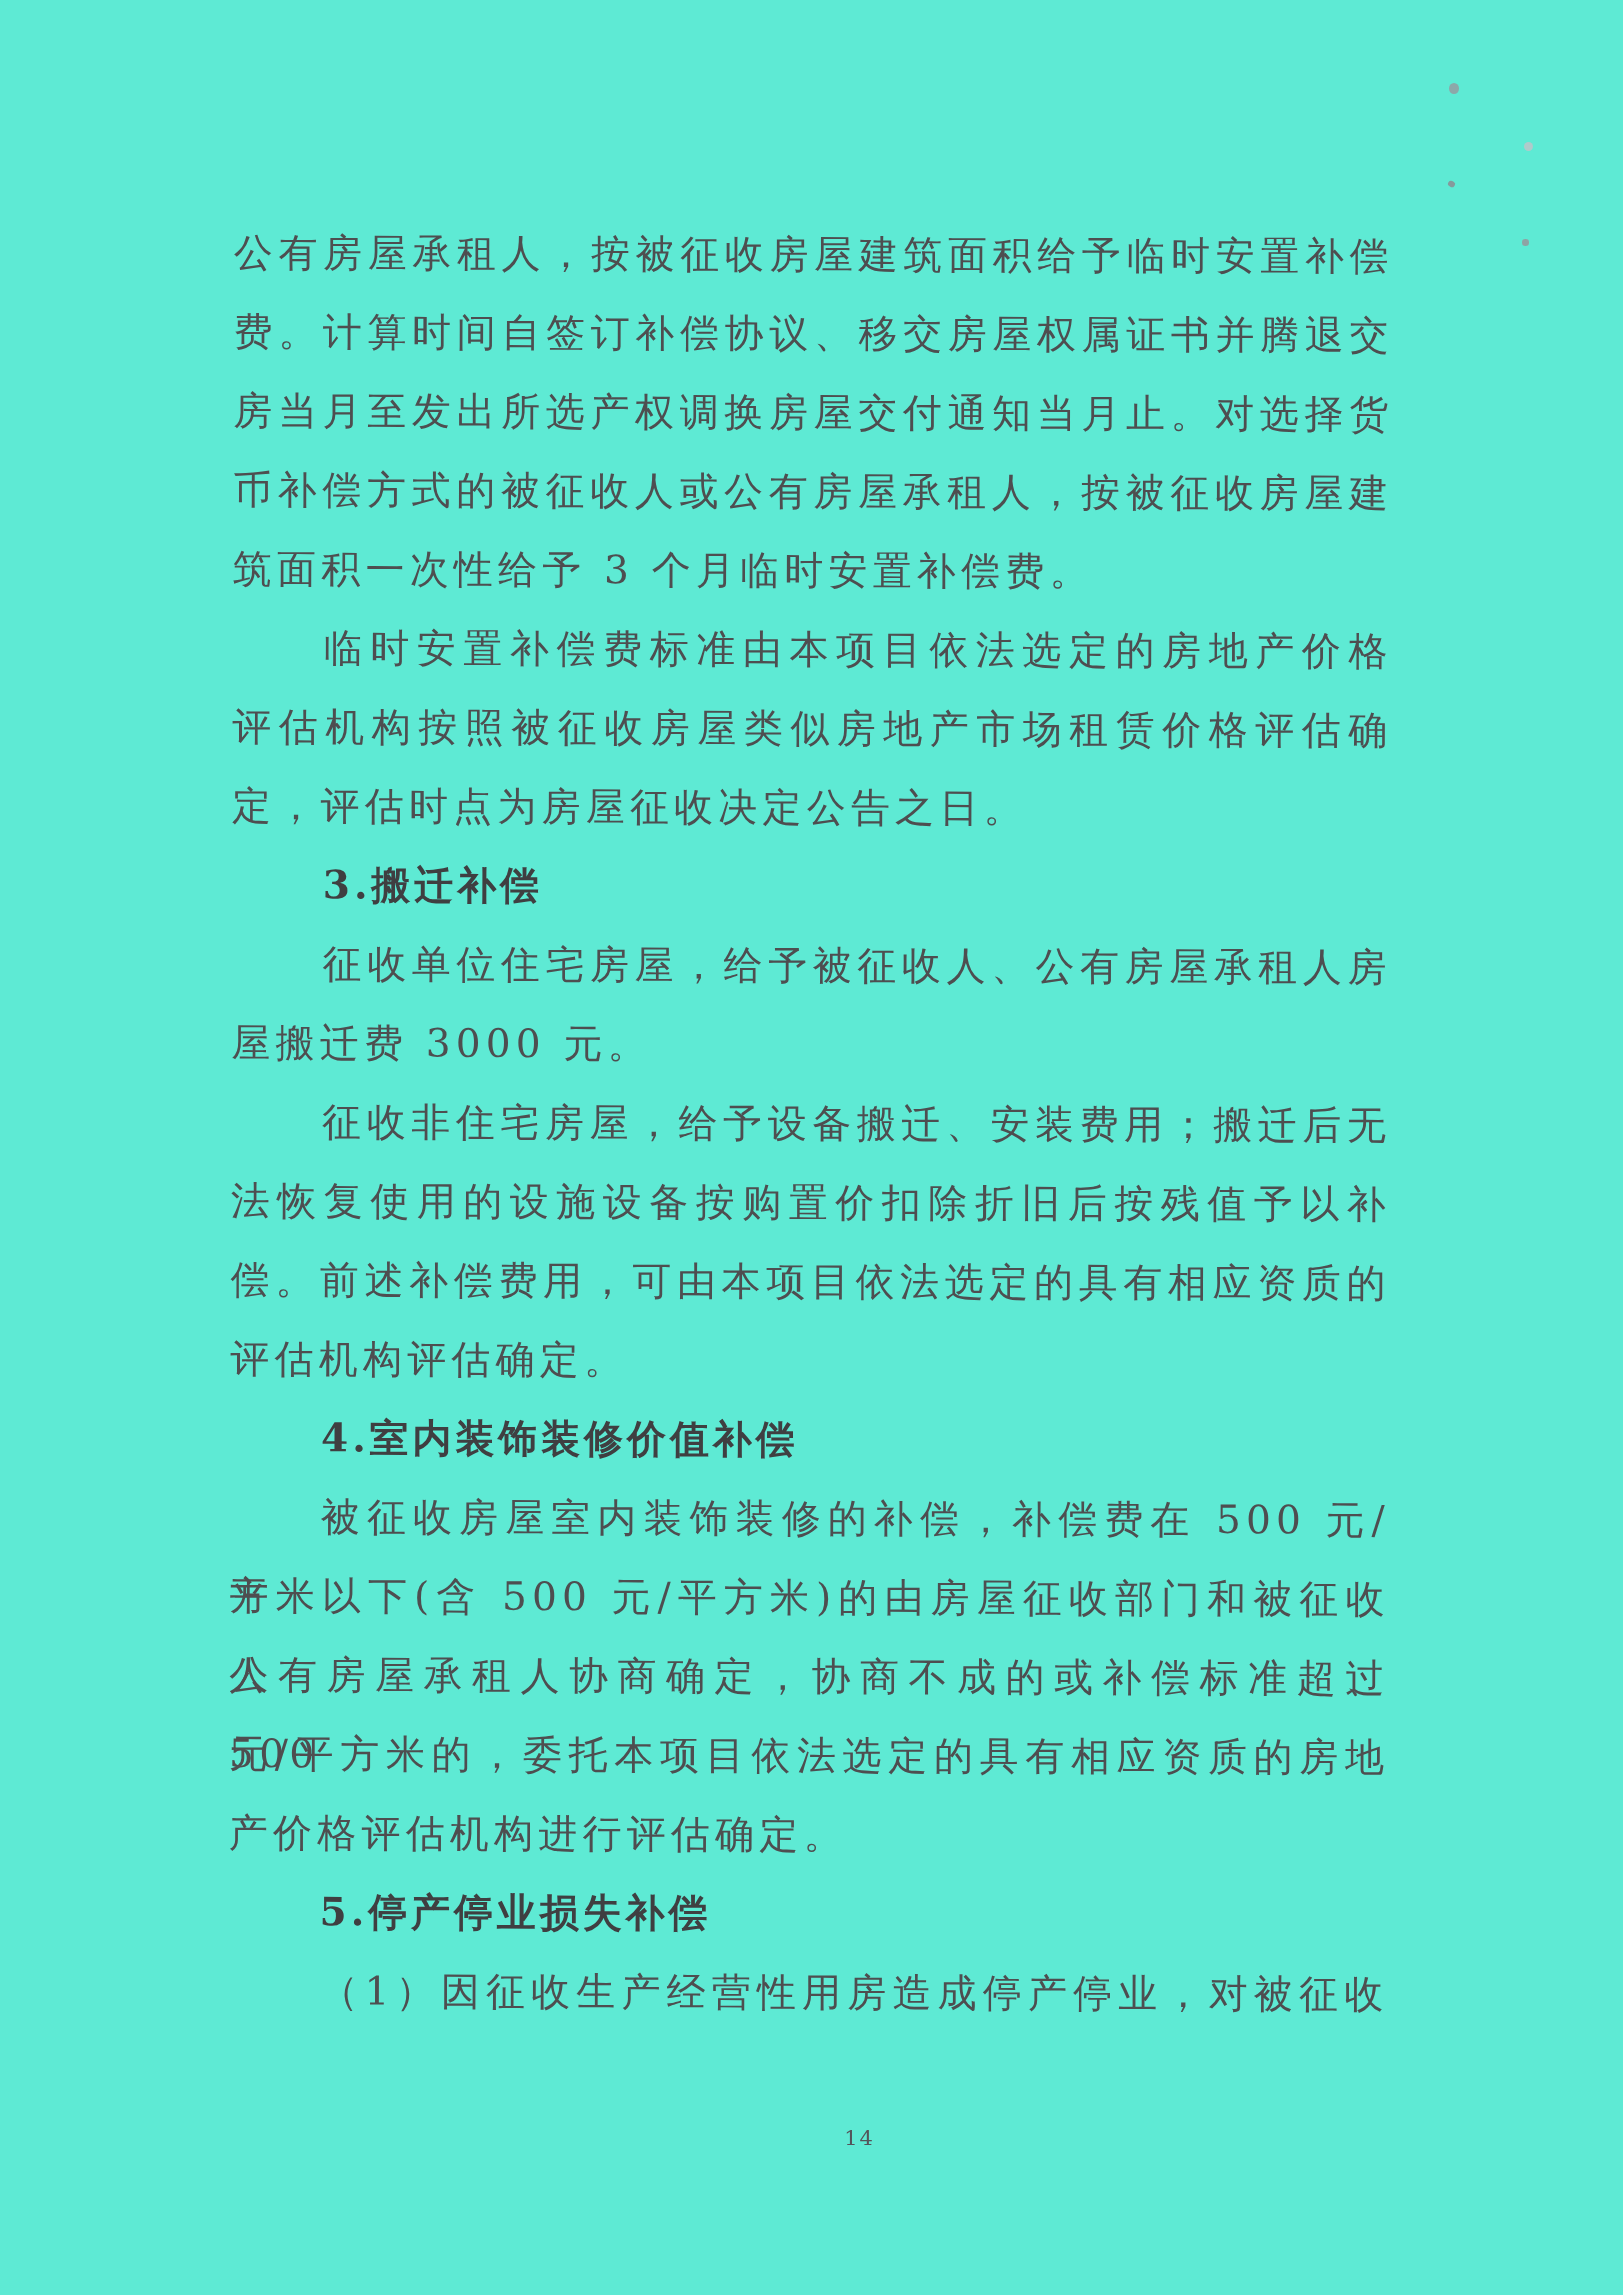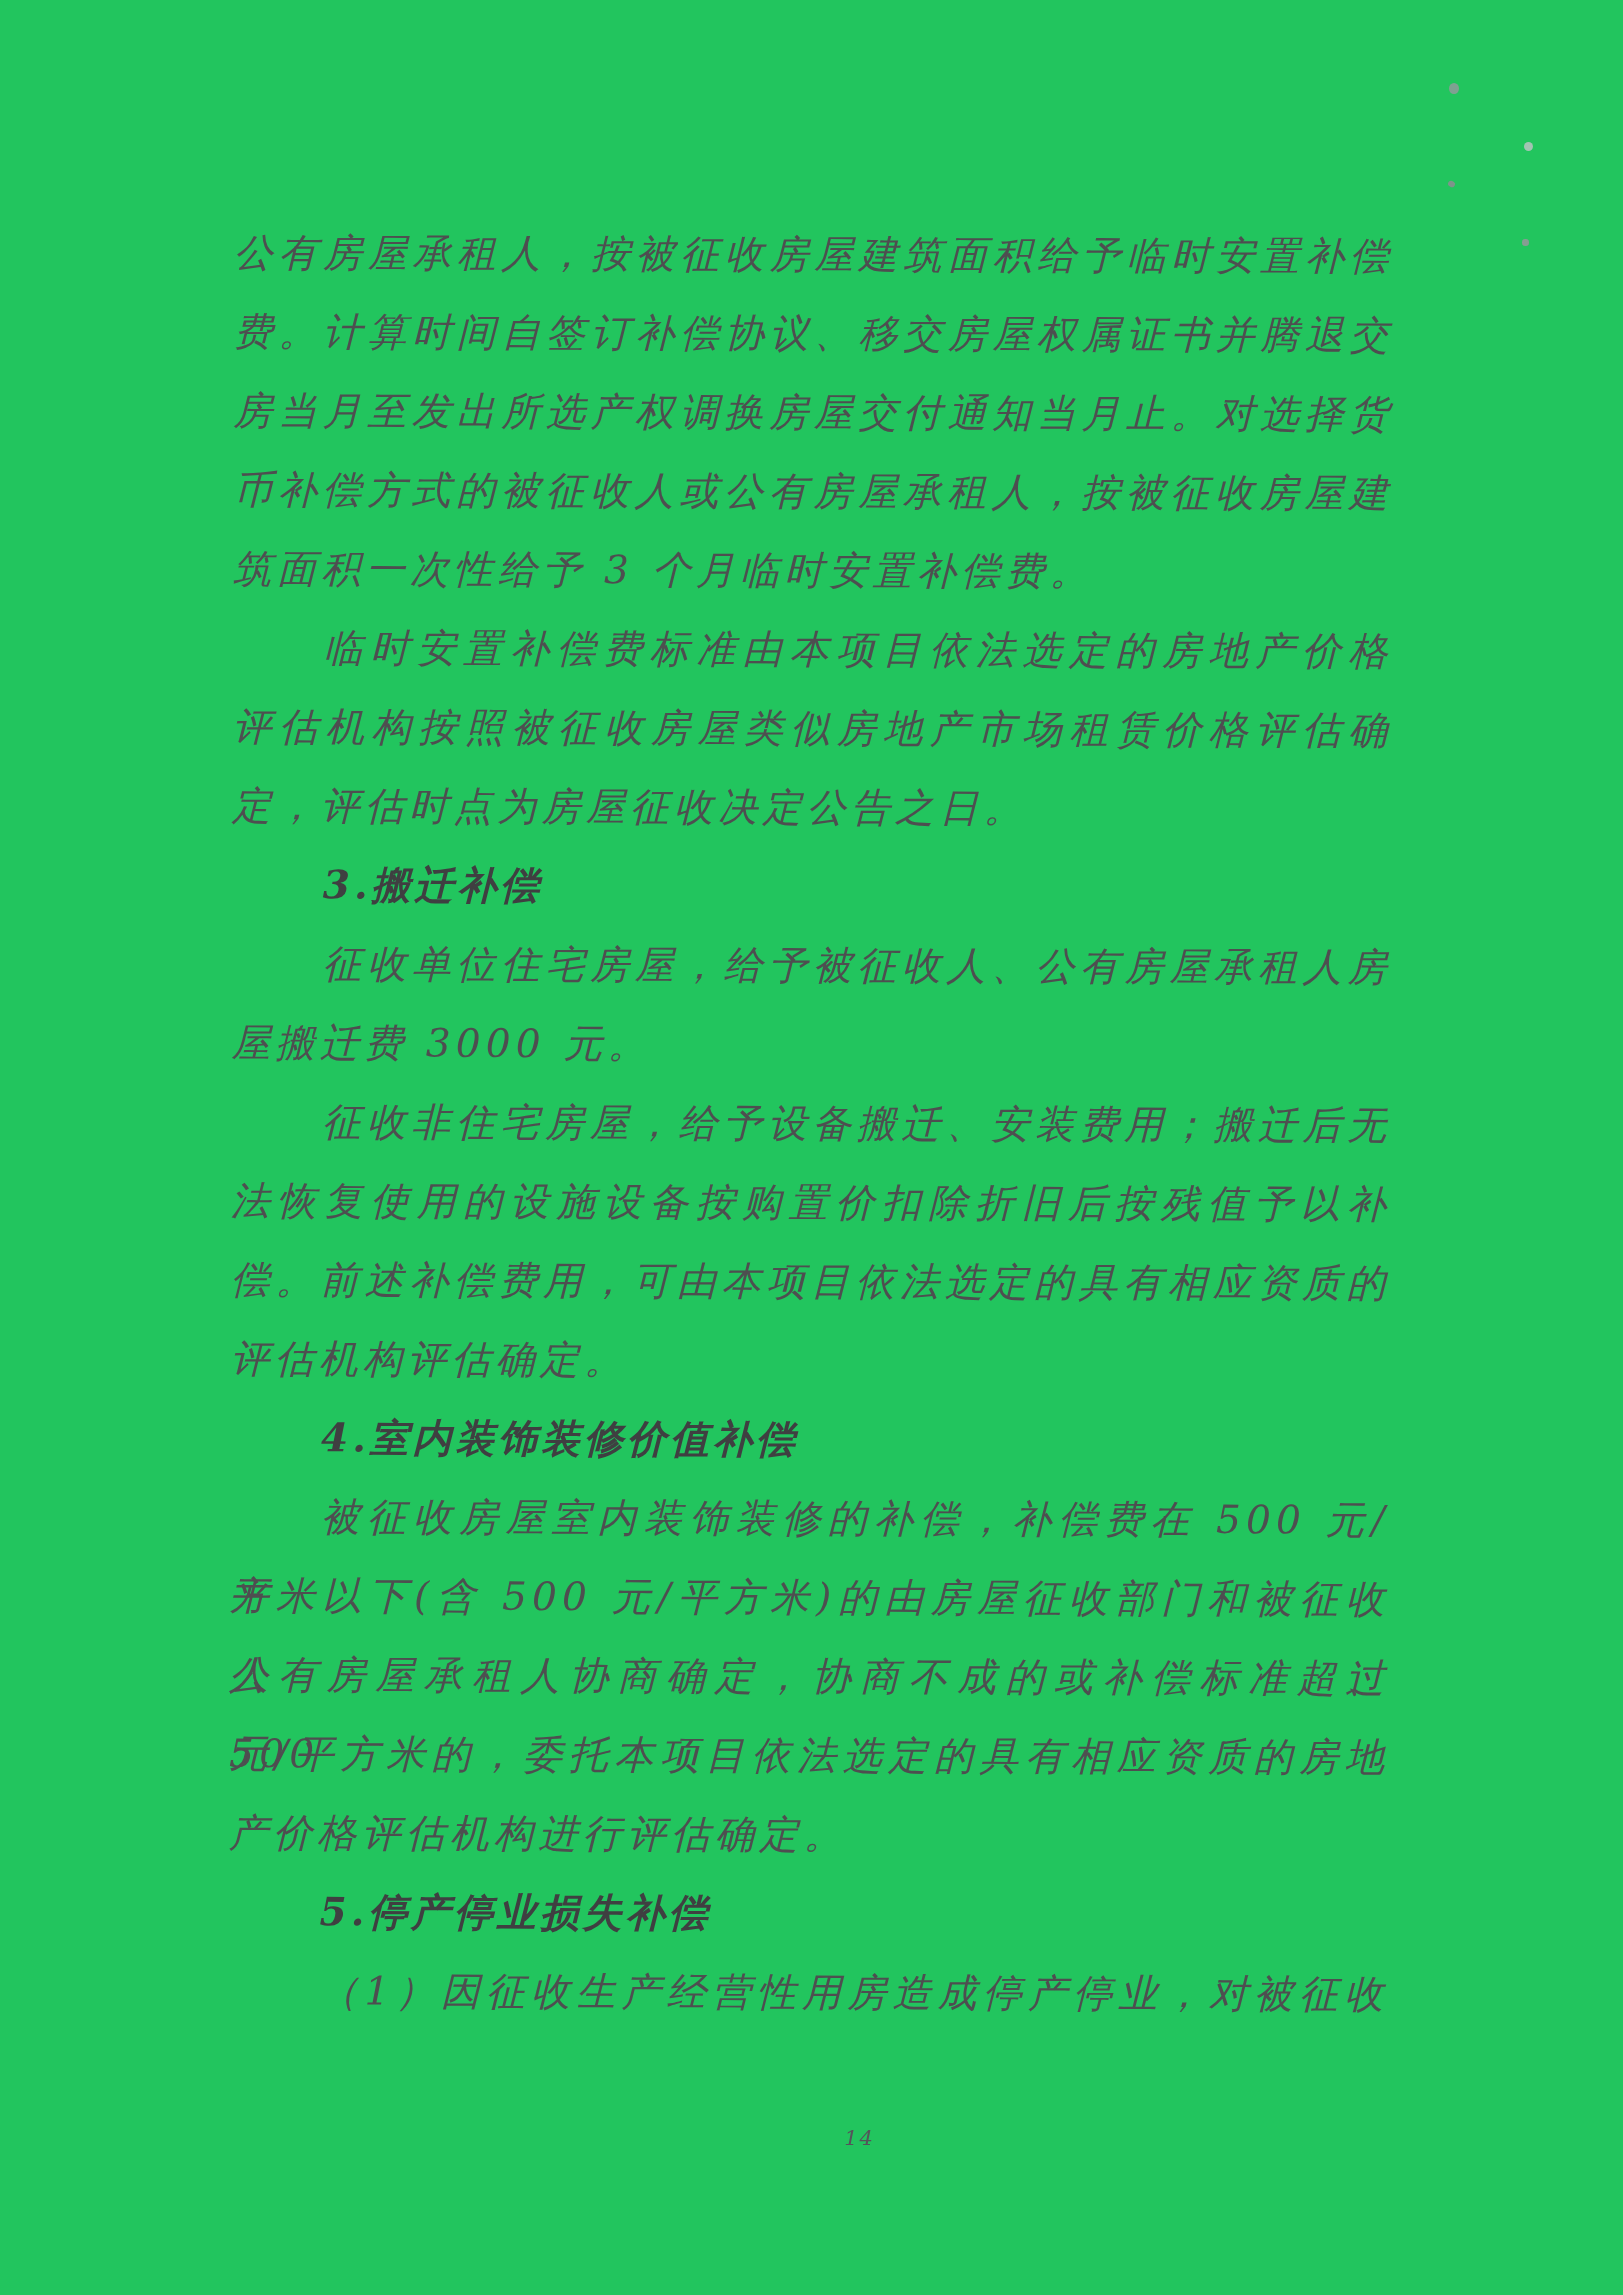--- a/index.html
+++ b/index.html
@@ -10,22 +10,21 @@
   body {
     position: relative;
     width: 1623px;
     height: 2295px;
     overflow: hidden;
     font-family: "DejaVu Serif", "Liberation Serif", serif;
   }
   .page {
     position: absolute;
     inset: 0;
-    background: #22c55e;
-    font-style: italic;
+    background: #5eead4;
   }
   .text-block {
     position: absolute;
     left: 234px;
     top: 213px;
     width: 1160px;
     transform: rotate(0.18deg);
     transform-origin: 0 0;
   }
   .line {

